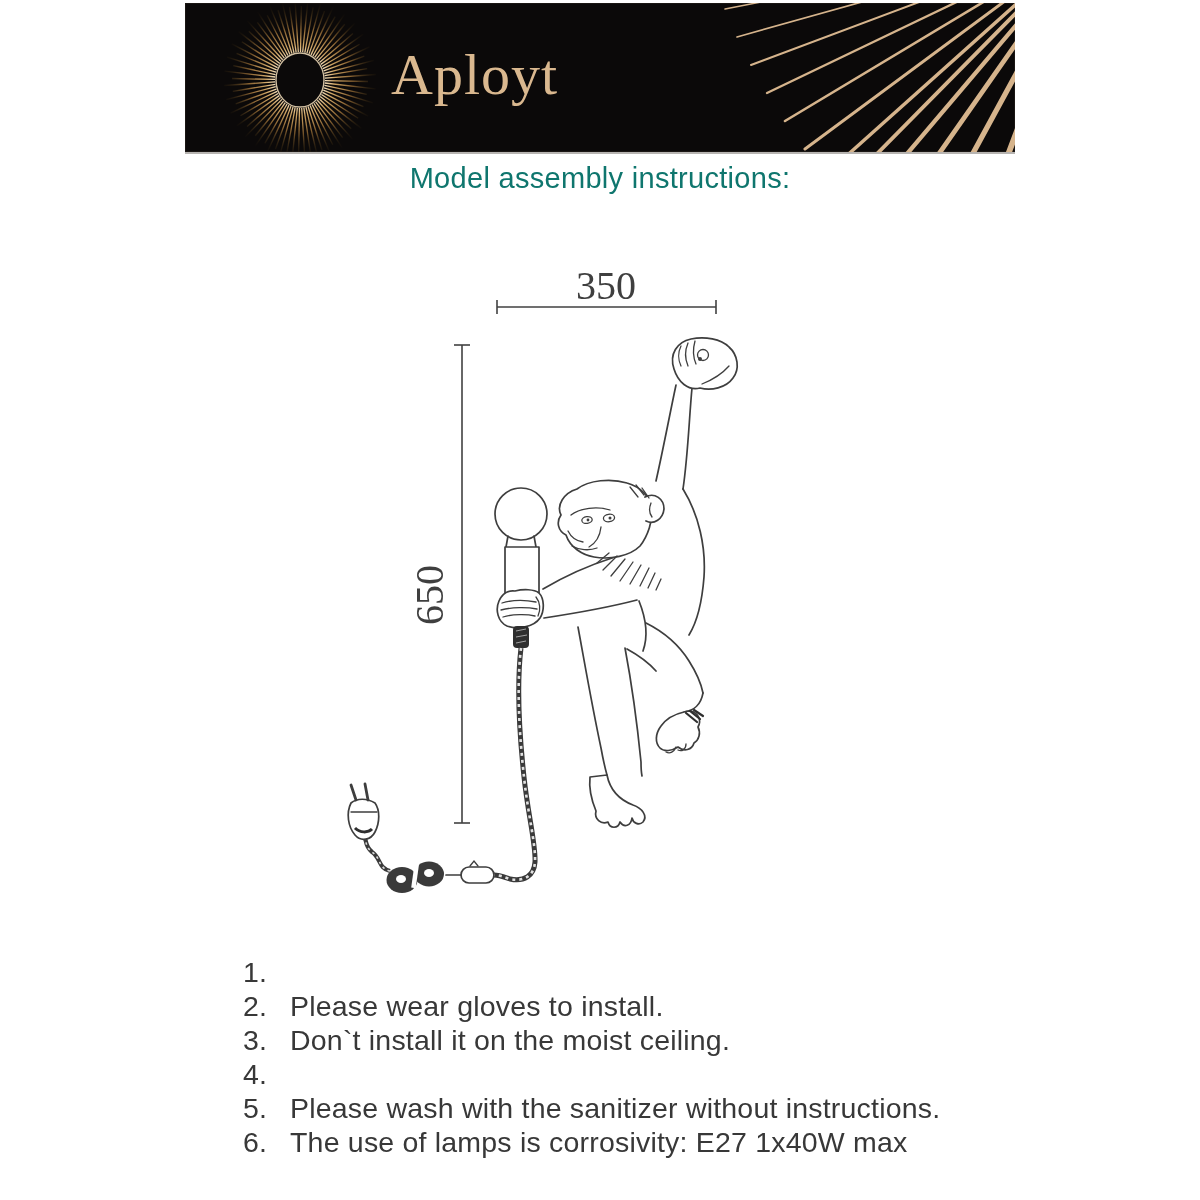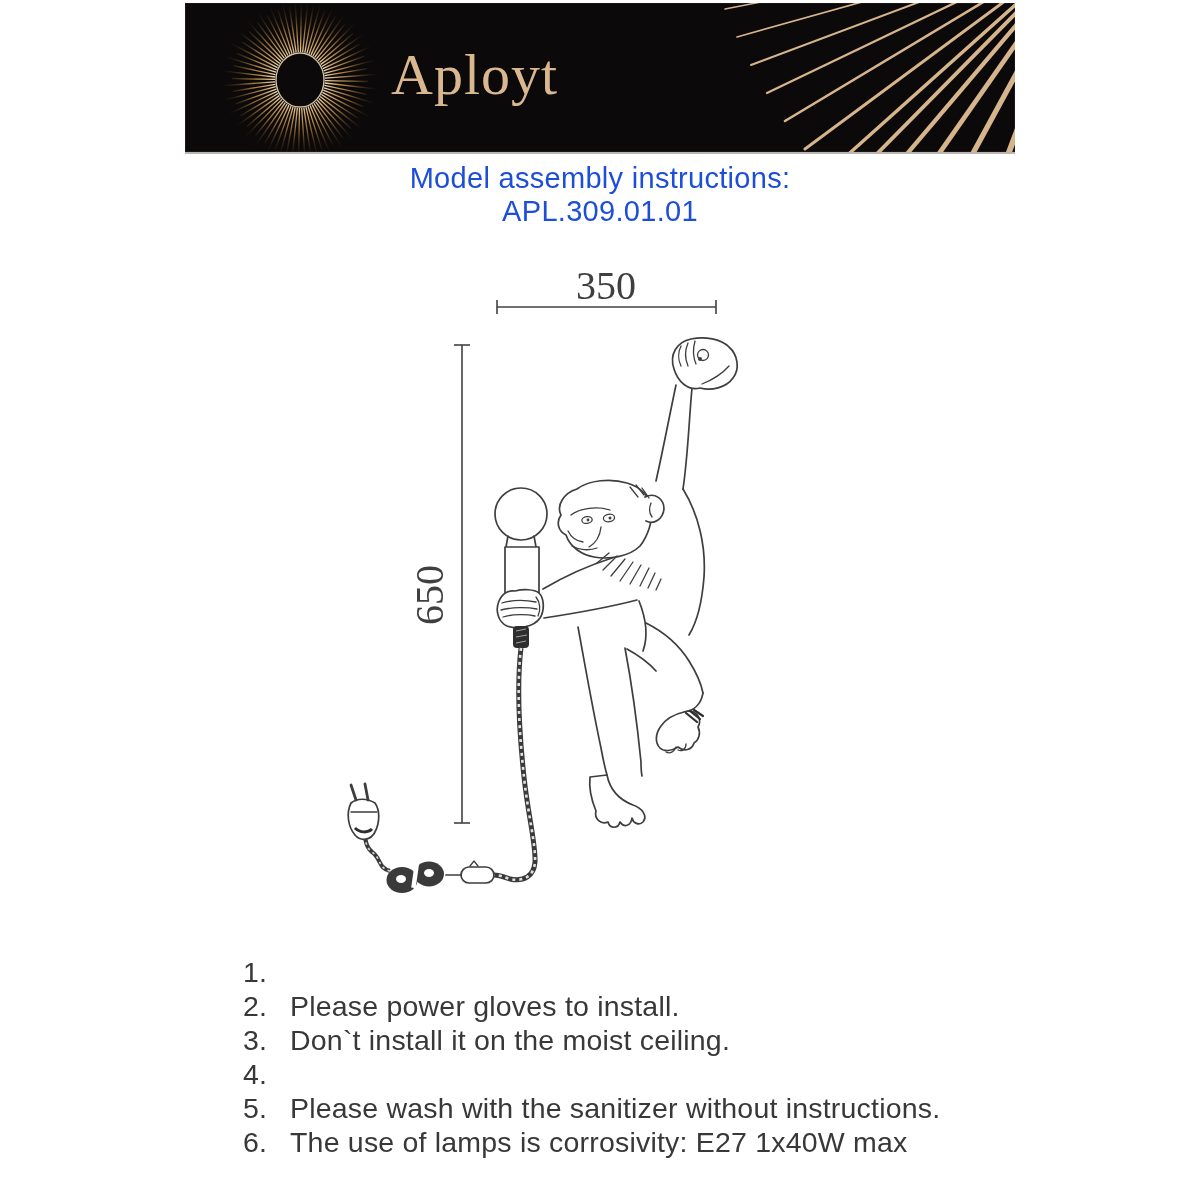--- a/index.html
+++ b/index.html
@@ -6,21 +6,21 @@
   .page{position:relative;width:1200px;height:1200px;background:#ffffff;overflow:hidden;
         font-family:"Liberation Sans",sans-serif;}
   
   .banner{position:absolute;left:185px;top:3px;width:830px;height:149px;background:#0b0909;
           box-shadow:0 2px 0 #b7b4b1, inset 0 0 0 1px #1a1613;}
   .banner svg{position:absolute;left:0;top:0;width:100%;height:100%;}
   .brand{position:absolute;left:206px;top:38px;font-family:"Liberation Serif",serif;
          font-size:58px;font-weight:400;letter-spacing:1px;color:#dab популярность;}
   .brand{color:#dab88f;}
   
-  .title{position:absolute;left:0;top:162px;width:1200px;text-align:center;color:#1d4ed8;
+  .title{position:absolute;left:0;top:162px;width:1200px;text-align:center;color:#0f766e;
          font-size:29px;line-height:33px;font-weight:500;letter-spacing:.3px;}
   
   .diagram{position:absolute;left:330px;top:250px;width:460px;height:650px;}
   .diagram path,.diagram line,.diagram rect,.diagram ellipse,.diagram circle{vector-effect:none;}
   .ln{fill:none;stroke:#3e3e3e;stroke-width:1.7;stroke-linecap:round;stroke-linejoin:round;}
   .lnw{fill:#ffffff;stroke:#3e3e3e;stroke-width:1.7;stroke-linecap:round;stroke-linejoin:round;}
   .thin{fill:none;stroke:#3e3e3e;stroke-width:1.3;stroke-linecap:round;}
   .dim{fill:none;stroke:#414141;stroke-width:1.6;}
   .dimtxt{font-family:"Liberation Serif",serif;font-size:40px;fill:#3f3f3f;}
   
@@ -133,21 +133,20 @@
           <line x1="905" y1="-65" x2="744" y2="165" stroke="#d6b48c" stroke-width="4.8" stroke-linecap="round"></line>
           <line x1="905" y1="-65" x2="780" y2="165" stroke="#d6b48c" stroke-width="5.3" stroke-linecap="round"></line>
           <line x1="905" y1="-65" x2="818" y2="165" stroke="#d6b48c" stroke-width="5.8" stroke-linecap="round"></line>
         </g>
     </svg>
     <div class="brand">Aployt</div>
   </header>
 
   <div class="title">
     <div>Model assembly instructions:</div>
-    <div>APL.309.01.01</div>
   </div>
 
   <svg class="diagram" viewBox="330 250 460 650">
 
     <g>
       <line class="dim" x1="497" y1="307" x2="716" y2="307"></line>
       <line class="dim" x1="497" y1="300" x2="497" y2="314"></line>
       <line class="dim" x1="716" y1="300" x2="716" y2="314"></line>
       <text class="dimtxt" x="606" y="299" text-anchor="middle">350</text>
     </g>
@@ -245,21 +244,21 @@
       </g>
     </g>
   </svg>
 
   <ol class="instructions">
     <li>
         <span class="num">1.</span>
       </li>
     <li>
         <span class="num">2.</span>
-        <span>Please power gloves to install.</span>
+        <span>Please wear gloves to install.</span>
       </li>
     <li>
         <span class="num">3.</span>
         <span>Don`t install it on the moist ceiling.</span>
       </li>
     <li>
         <span class="num">4.</span>
       </li>
     <li>
         <span class="num">5.</span>

